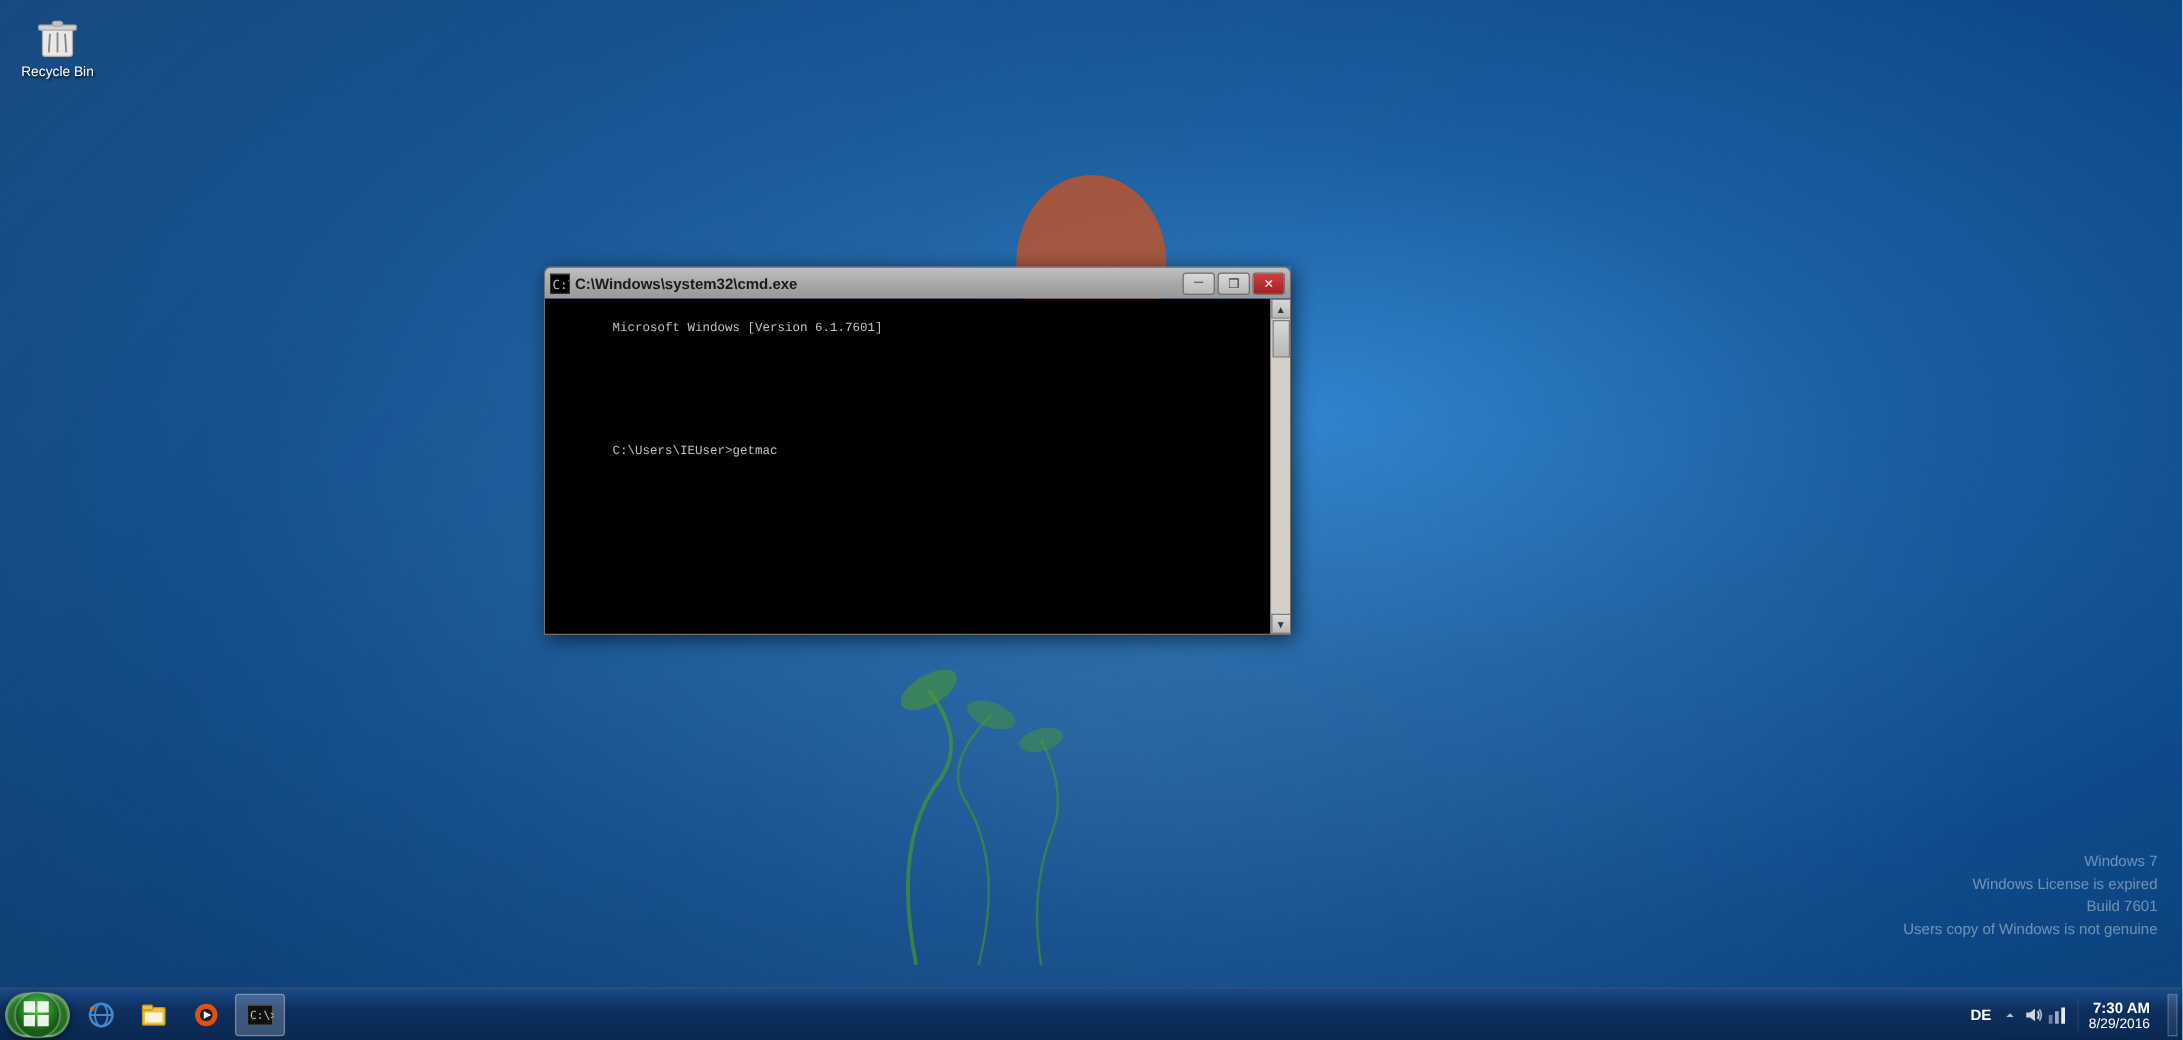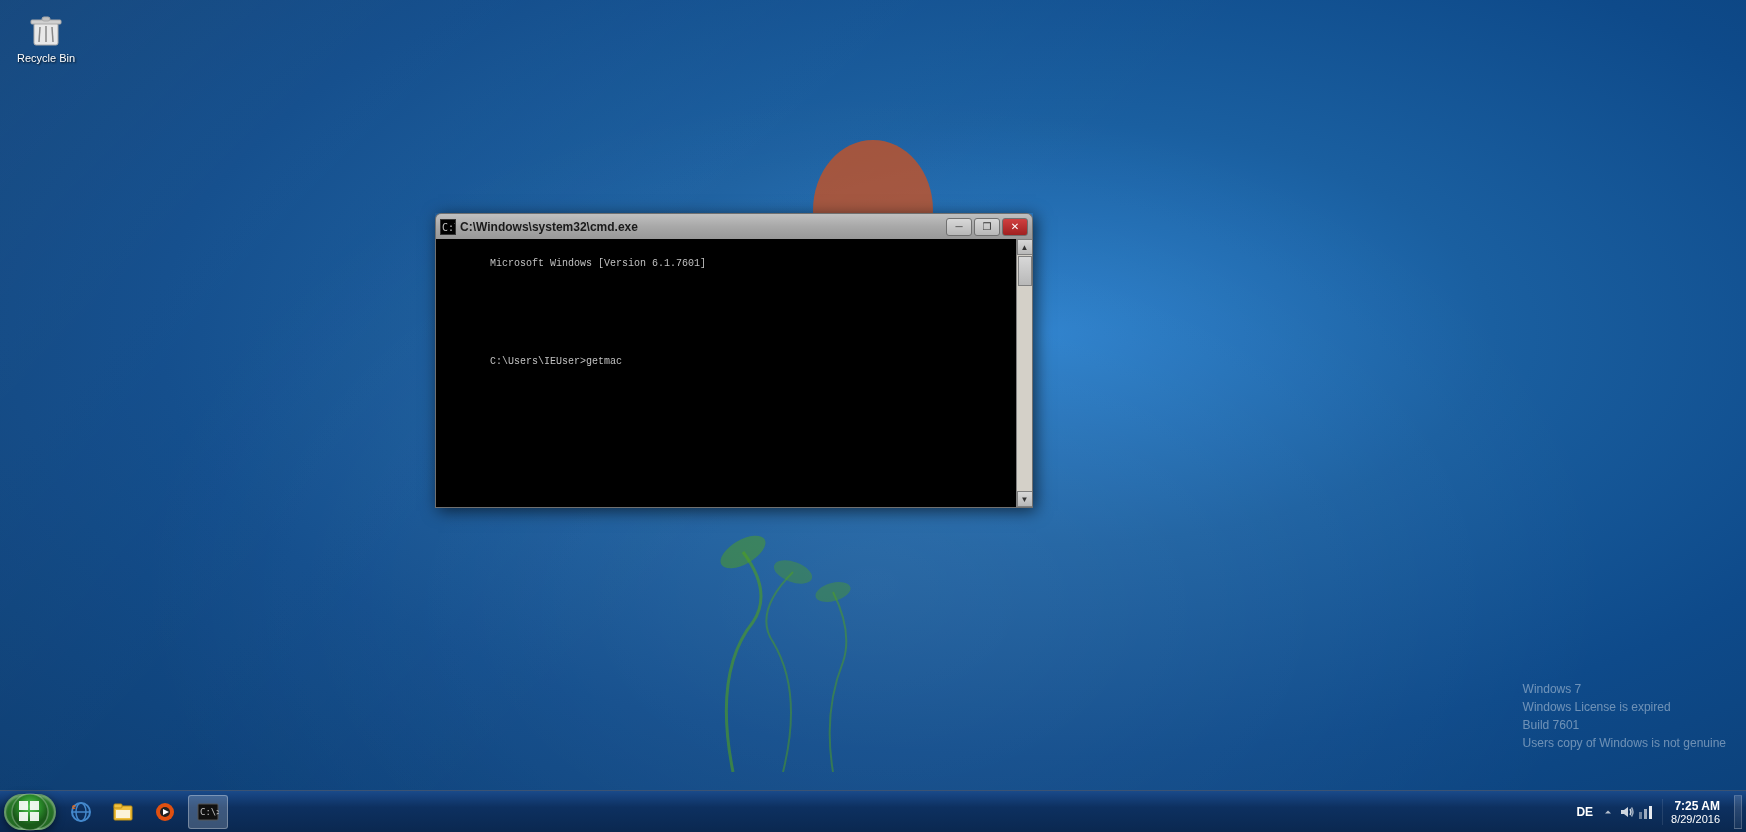--- a/index.html
+++ b/index.html
@@ -310,21 +310,21 @@
     .clock-date {
       color: white;
       font-size: 11px;
     }
 
     
     #win7-watermark {
       position: absolute;
       bottom: 80px;
       right: 20px;
-      text-align: left;
+      text-align: right;
       color: rgba(255,255,255,0.4);
       font-size: 12px;
       line-height: 1.5;
       pointer-events: none;
     }
 
     
     #show-desktop {
       width: 8px;
       height: 34px;
@@ -508,21 +508,21 @@
         <div class="tray-icon" style="display:flex;align-items:center;justify-content:center;">
           <svg viewBox="0 0 16 16" width="16" height="16" xmlns="http://www.w3.org/2000/svg">
             <rect x="1" y="8" width="3" height="7" fill="white" opacity="0.4"></rect>
             <rect x="6" y="5" width="3" height="10" fill="white" opacity="0.6"></rect>
             <rect x="11" y="2" width="3" height="13" fill="white" opacity="0.9"></rect>
           </svg>
         </div>
       </div>
 
       <div id="clock-area">
-        <span class="clock-time">7:25 AM</span>
+        <span class="clock-time">7:30 AM</span>
         <span class="clock-date">8/29/2016</span>
       </div>
 
       <div id="show-desktop"></div>
     </div>
   </div>
 
 </div>
 
 </body></html>

